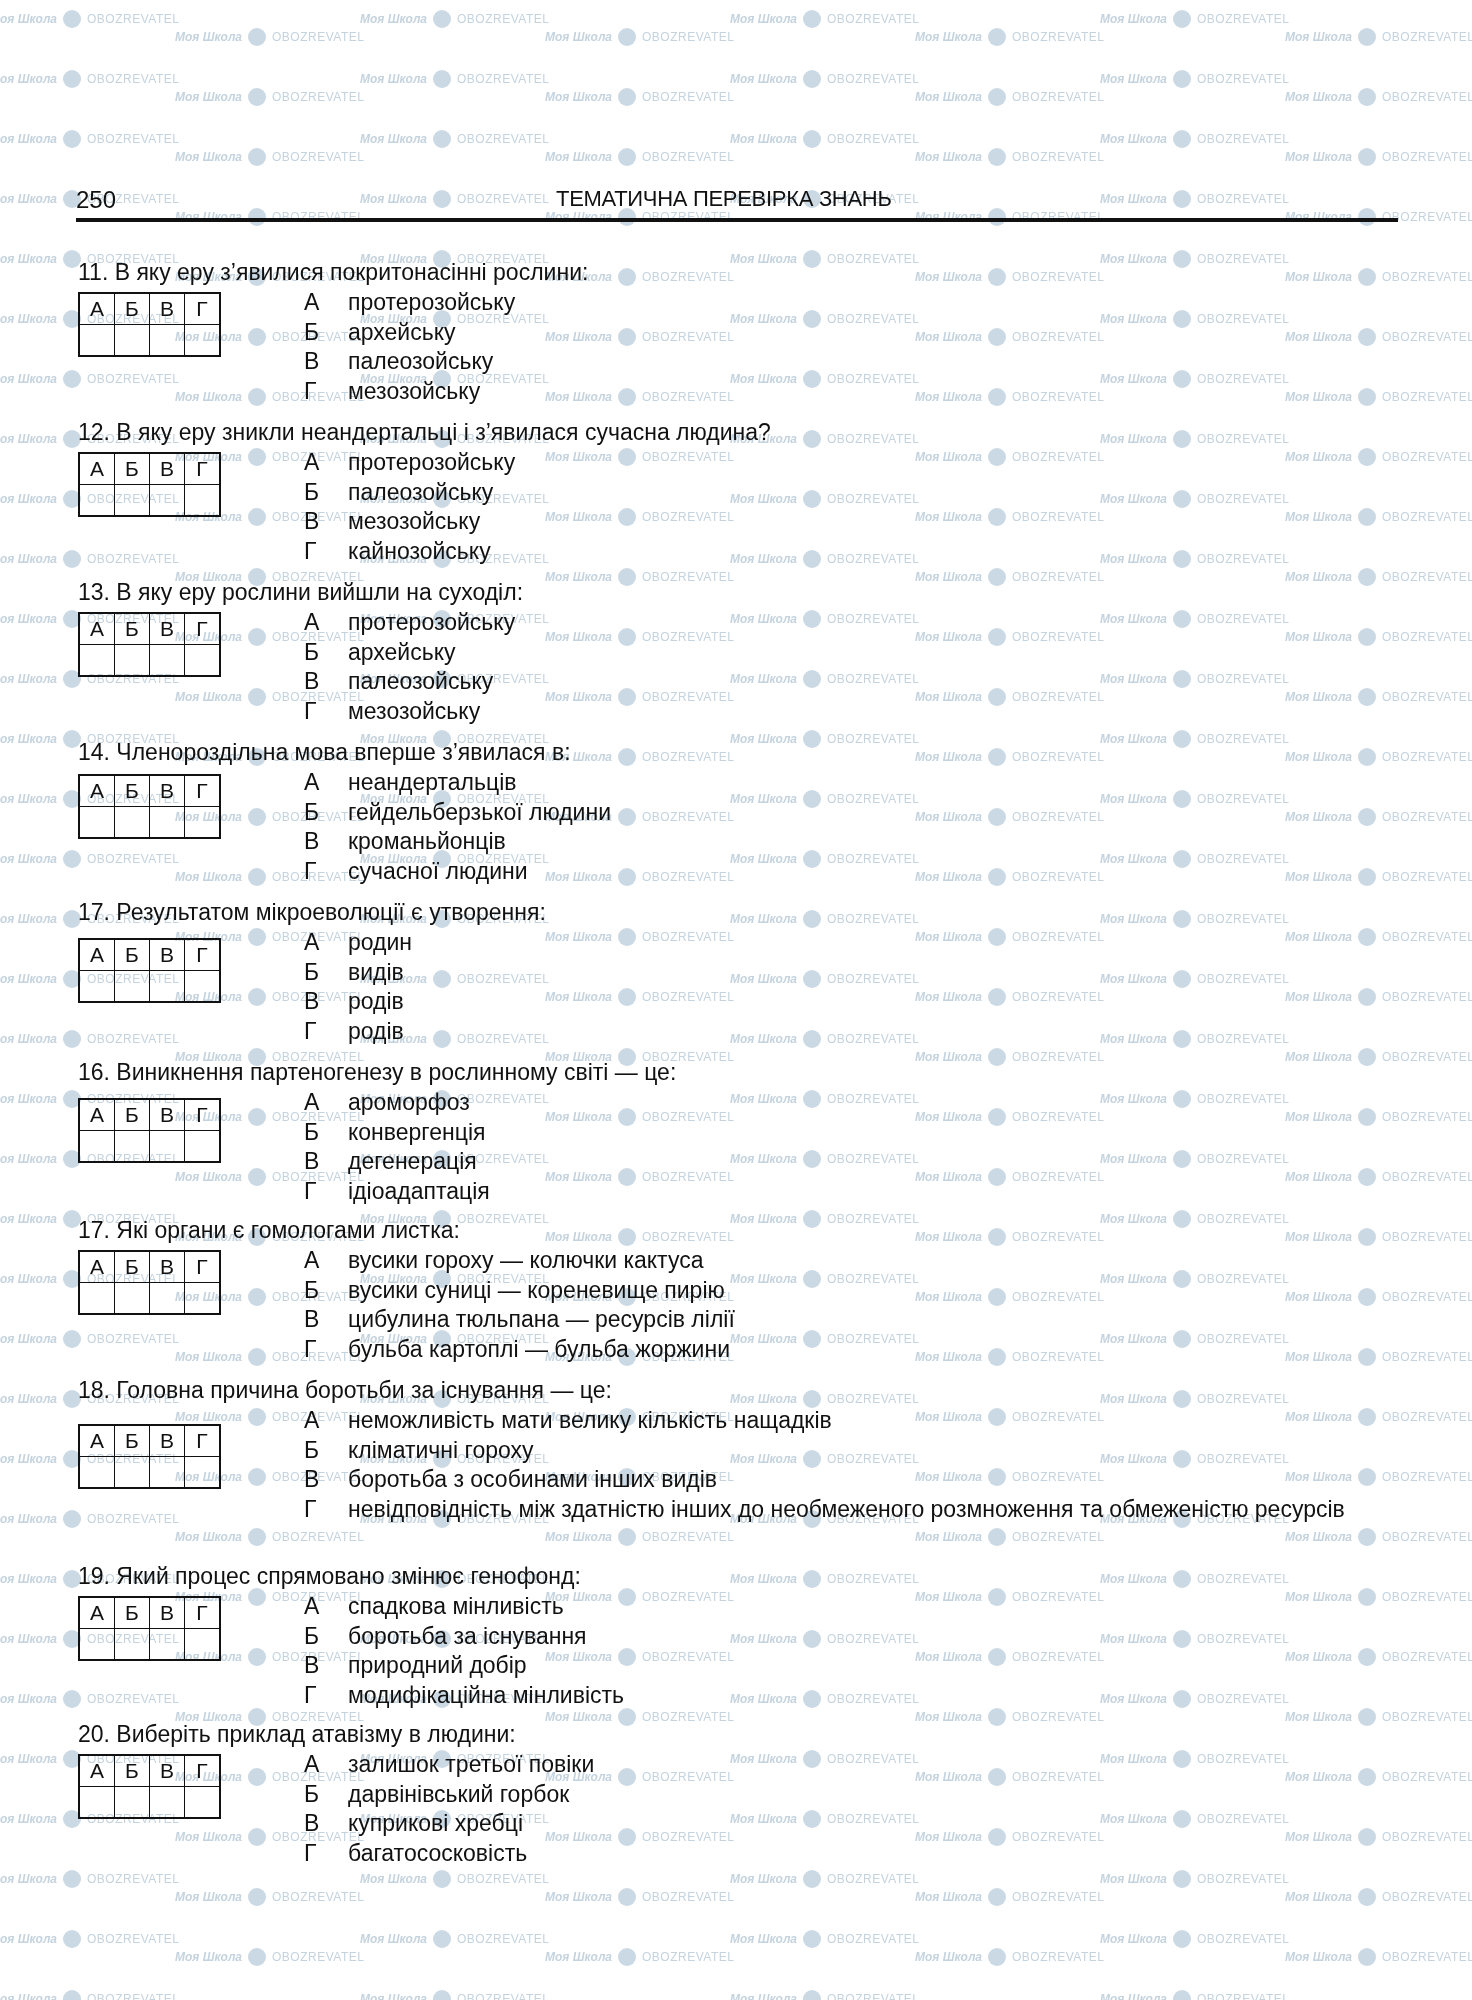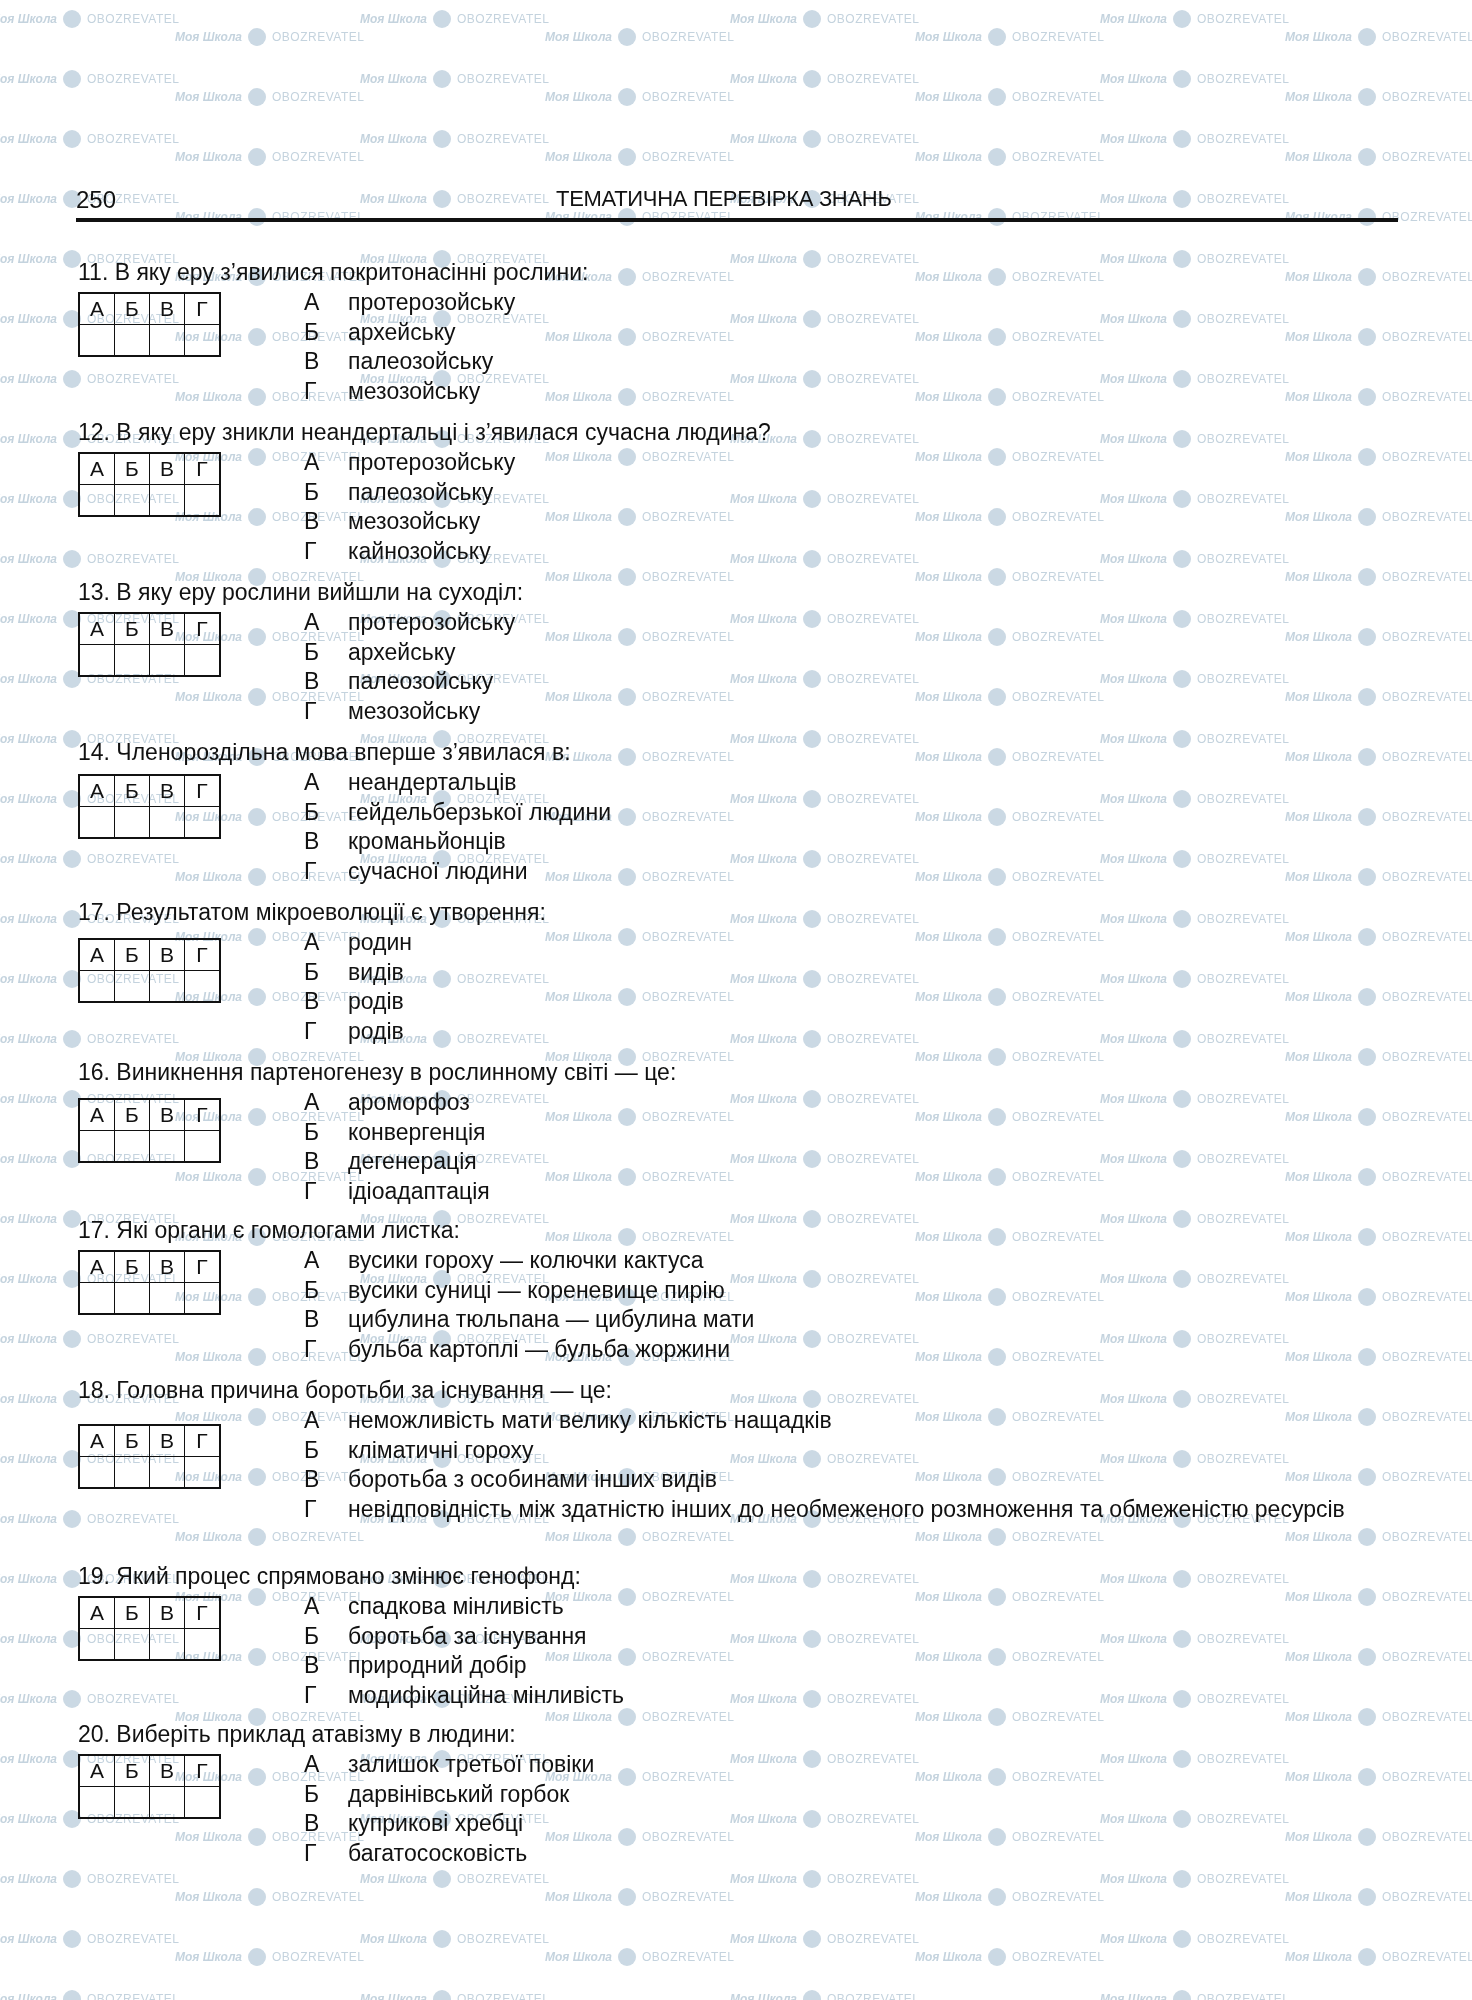--- a/index.html
+++ b/index.html
@@ -1640,21 +1640,21 @@
       <div class="opt">
           <span class="letter">А</span>
           <span class="txt">вусики гороху — колючки кактуса</span>
         </div>
       <div class="opt">
           <span class="letter">Б</span>
           <span class="txt">вусики суниці — кореневище пирію</span>
         </div>
       <div class="opt">
           <span class="letter">В</span>
-          <span class="txt">цибулина тюльпана — цибулина мати</span>
+          <span class="txt">цибулина тюльпана — ресурсів лілії</span>
         </div>
       <div class="opt">
           <span class="letter">Г</span>
           <span class="txt">бульба картоплі — бульба жоржини</span>
         </div>
     </div>
   </div>
 
   <div class="q" style="top:1376px;">
     <div class="q-text">18. Головна причина боротьби за існування — це:</div>

